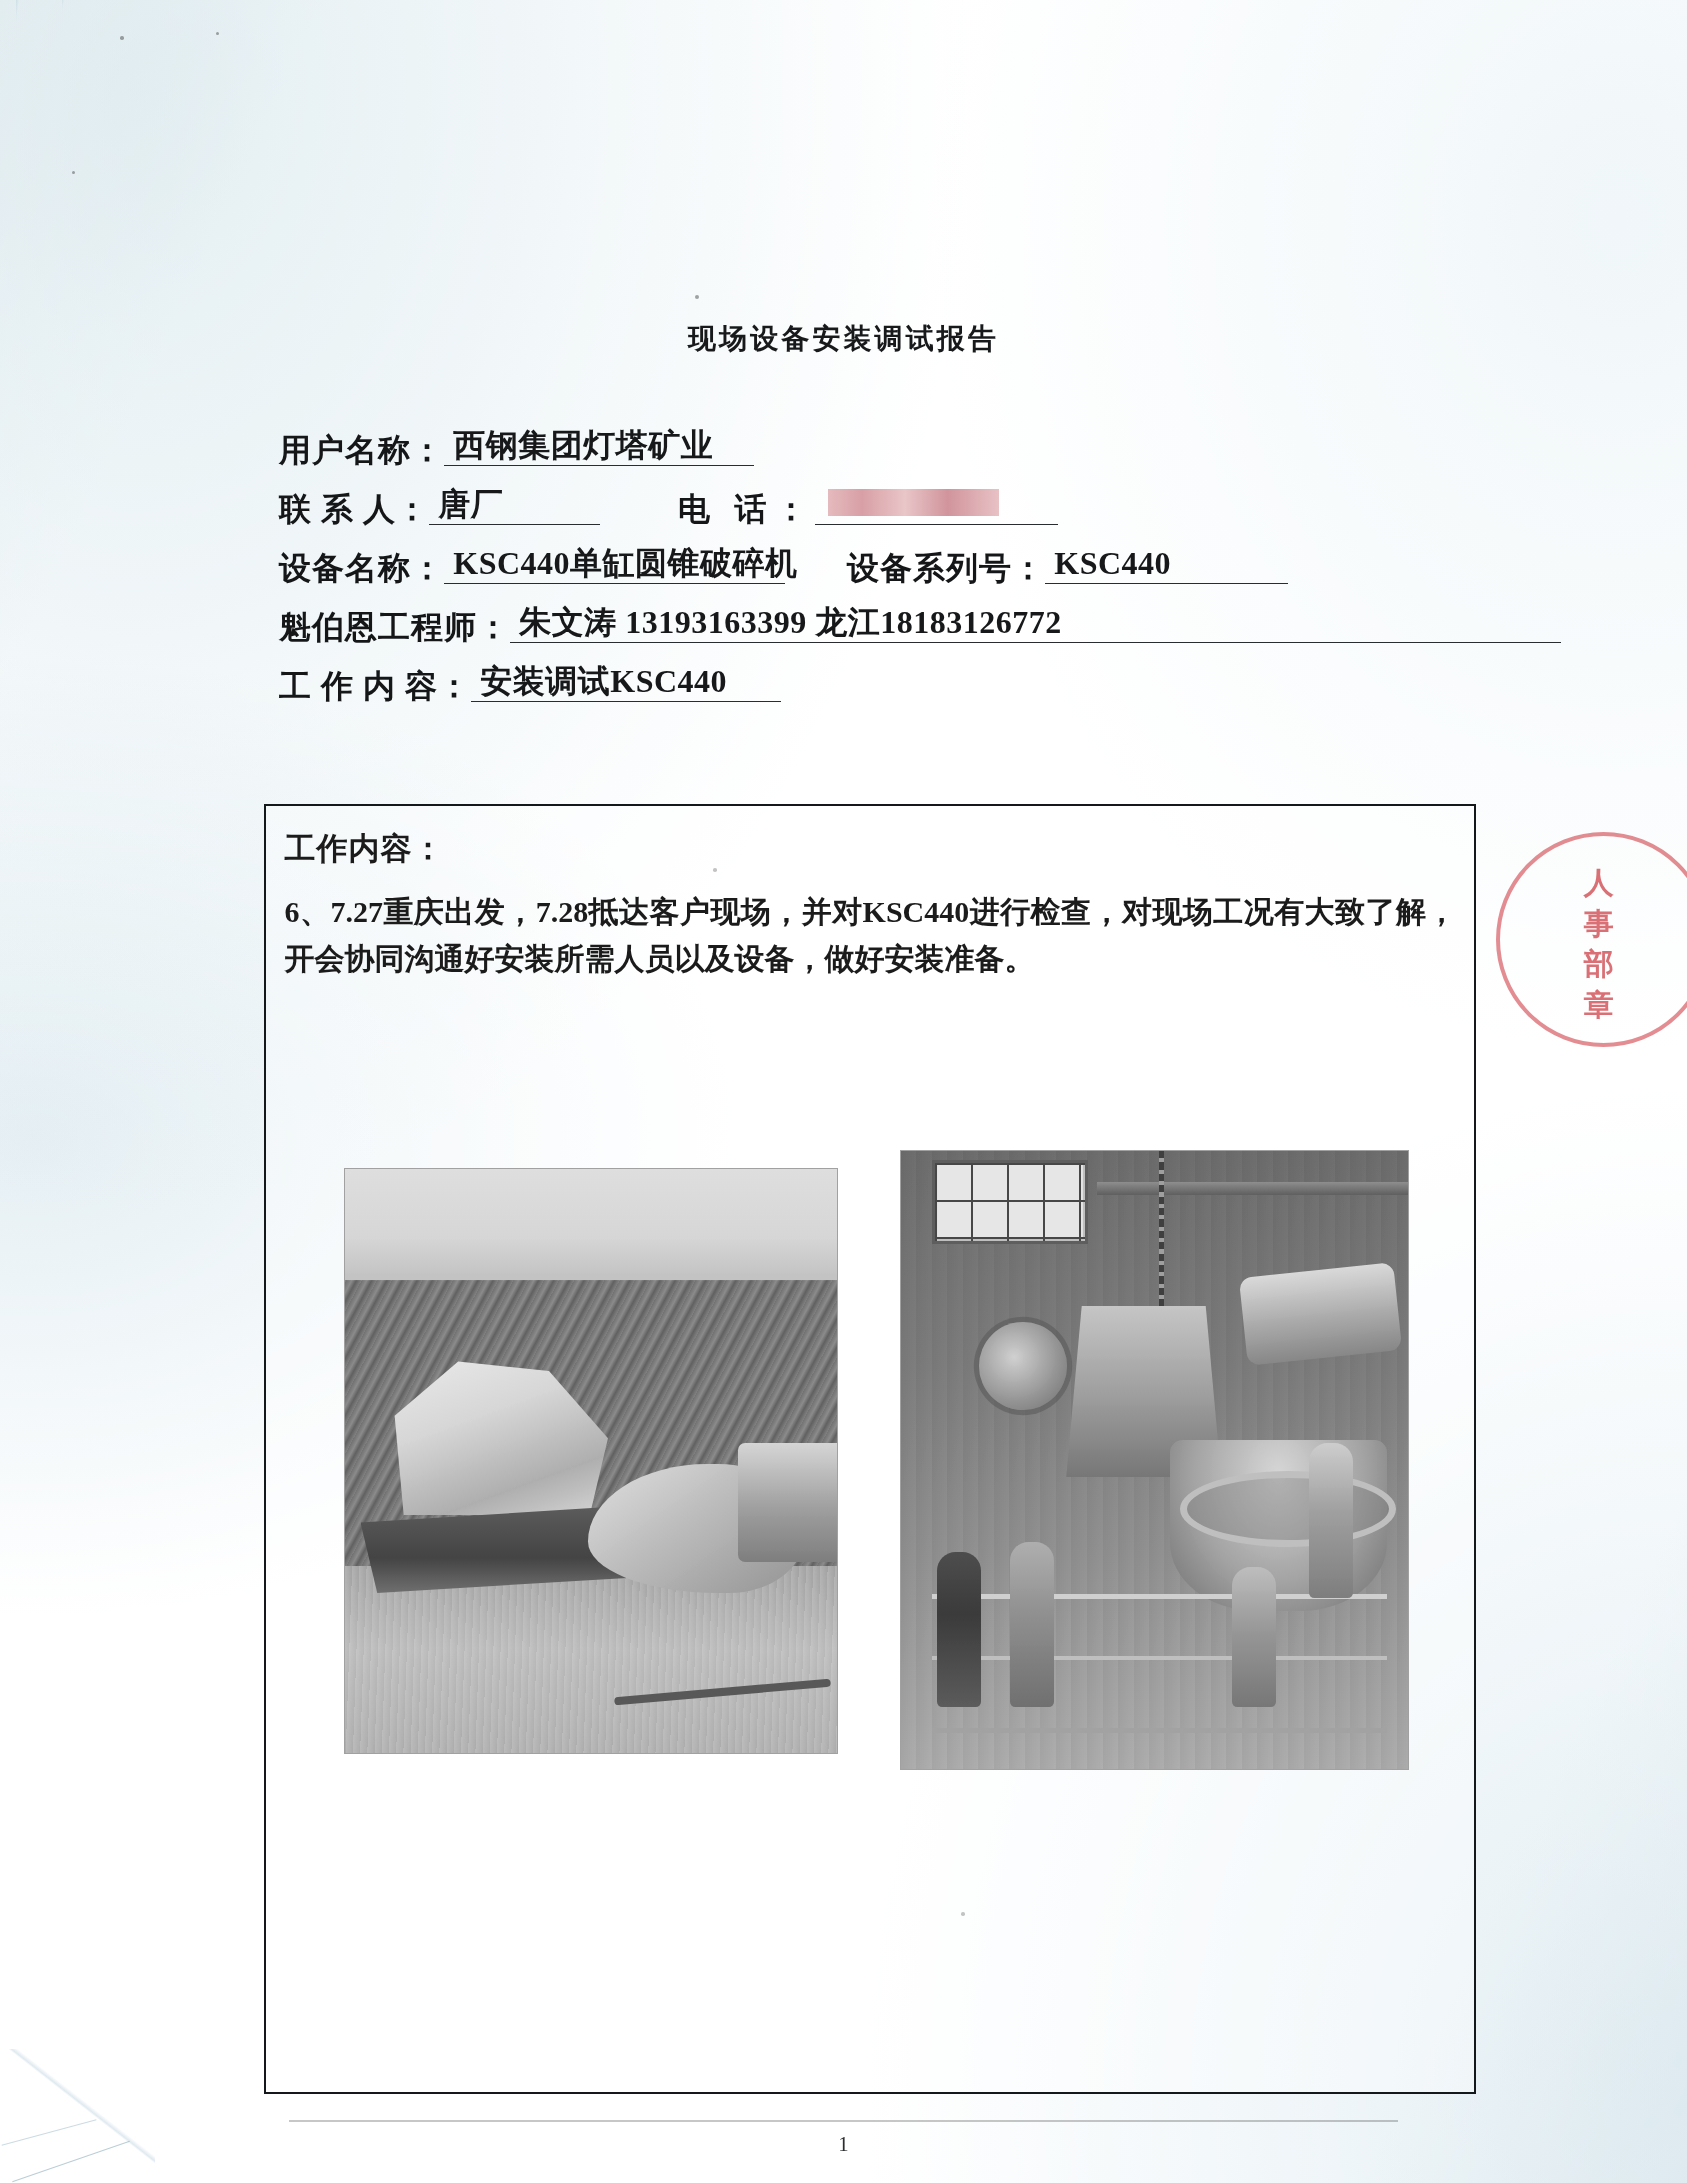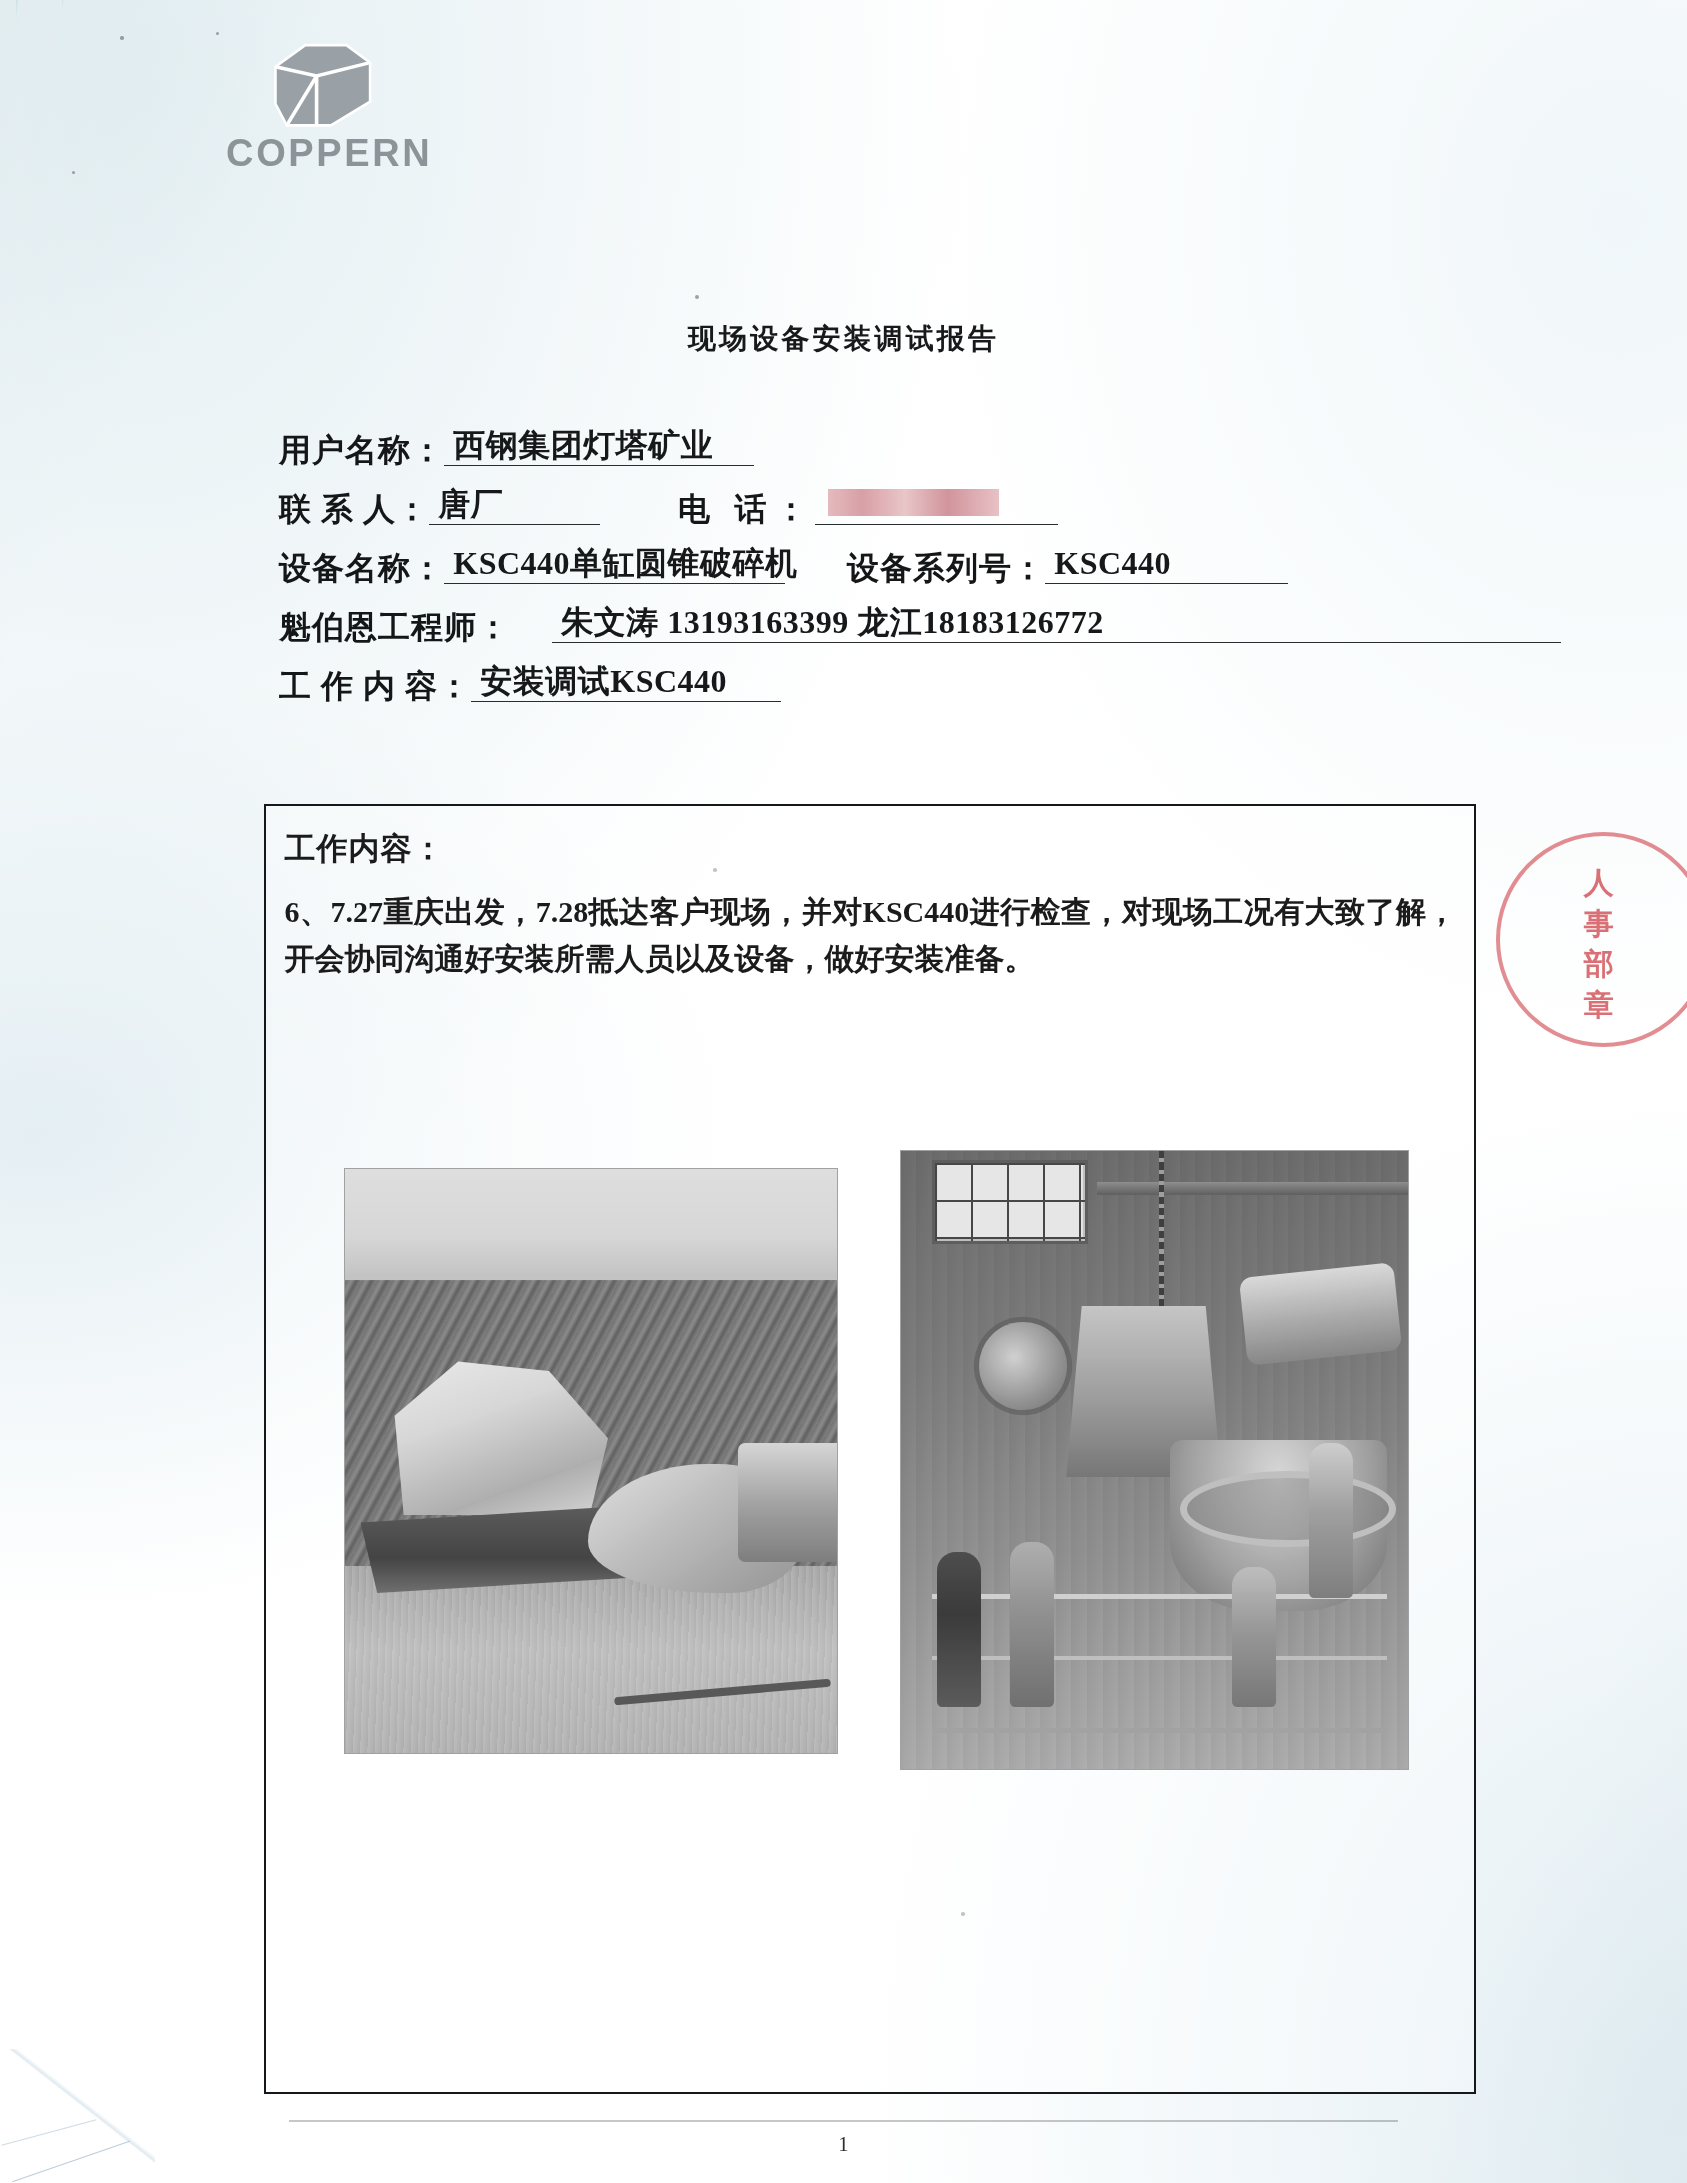--- a/index.html
+++ b/index.html
@@ -392,35 +392,20 @@
   <div class="corner-fold"></div>
   <div class="corner-fold2"></div>
 
   <div class="speck" style="left:120px; top:36px; width:3.6px; height:3.6px;"></div>
   <div class="speck" style="left:216px; top:32px; width:3.1px; height:3.1px;"></div>
   <div class="speck" style="left:695px; top:295px; width:4.1px; height:4.1px;"></div>
   <div class="speck" style="left:713px; top:868px; width:3.6px; height:3.6px;"></div>
   <div class="speck" style="left:961px; top:1912px; width:3.6px; height:3.6px;"></div>
   <div class="speck" style="left:72px; top:171px; width:3.1px; height:3.1px;"></div>
 
-  <div class="logo-wrap">
-    <div class="logo-mark">
-      <svg width="106" height="90" viewBox="0 0 205 175" aria-hidden="true">
-        <g fill="#9aa1a6" stroke="#ffffff" stroke-width="5">
-          <polygon points="12,52 70,10 150,10 196,44 196,120 120,166 34,166 12,124"></polygon>
-        </g>
-        <g fill="none" stroke="#ffffff" stroke-width="7">
-          <path d="M12,52 L92,70 L196,44"></path>
-          <path d="M92,70 L92,166"></path>
-          <path d="M92,70 L34,166"></path>
-        </g>
-      </svg>
-    </div>
-    <div class="logo-text">COPPERN</div>
-  </div>
 
   <div class="doc-title">现场设备安装调试报告</div>
 
   <div class="form">
 
     <div class="frow">
       <span class="flabel">用户名称：</span>
       <span class="fvalue w-user">西钢集团灯塔矿业</span>
     </div>
 
@@ -435,21 +420,21 @@
     </div>
 
     <div class="frow">
       <span class="flabel">设备名称：</span>
       <span class="fvalue w-dev">KSC440单缸圆锥破碎机</span>
       <span class="gap-mid2"></span>
       <span class="flabel">设备系列号：</span>
       <span class="fvalue w-serial">KSC440</span>
     </div>
 
-    <div class="frow" style="position:relative;gap:42px;">
+    <div class="frow" style="position:relative;">
       <span class="flabel">魁伯恩工程师：</span>
       <span class="fvalue w-eng">朱文涛 13193163399 龙江18183126772</span>
       <span class="eng-underline-extra"></span>
     </div>
 
     <div class="frow">
       <span class="flabel">工 作 内 容：</span>
       <span class="fvalue w-work">安装调试KSC440</span>
     </div>
   </div>

